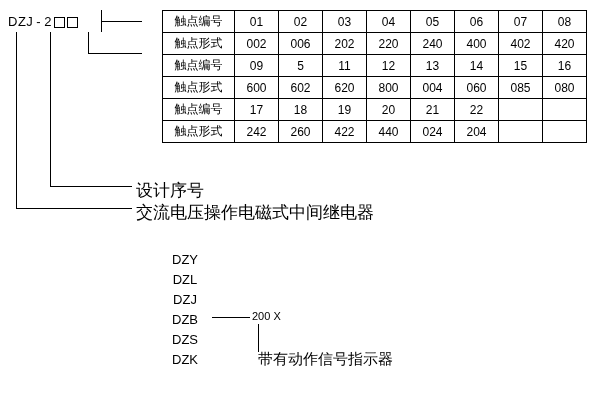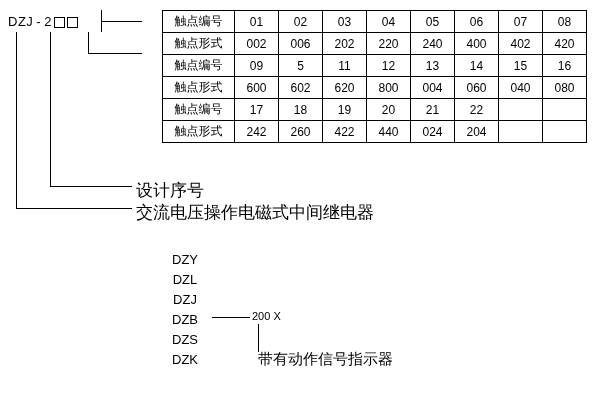--- a/index.html
+++ b/index.html
@@ -191,21 +191,21 @@
           <td class="cell">16</td>
         </tr>
         <tr>
           <td class="rowhead">触点形式</td>
           <td class="cell">600</td>
           <td class="cell">602</td>
           <td class="cell">620</td>
           <td class="cell">800</td>
           <td class="cell">004</td>
           <td class="cell">060</td>
-          <td class="cell">040</td>
+          <td class="cell">085</td>
           <td class="cell">080</td>
         </tr>
         <tr>
           <td class="rowhead">触点编号</td>
           <td class="cell">17</td>
           <td class="cell">18</td>
           <td class="cell">19</td>
           <td class="cell">20</td>
           <td class="cell">21</td>
           <td class="cell">22</td>

